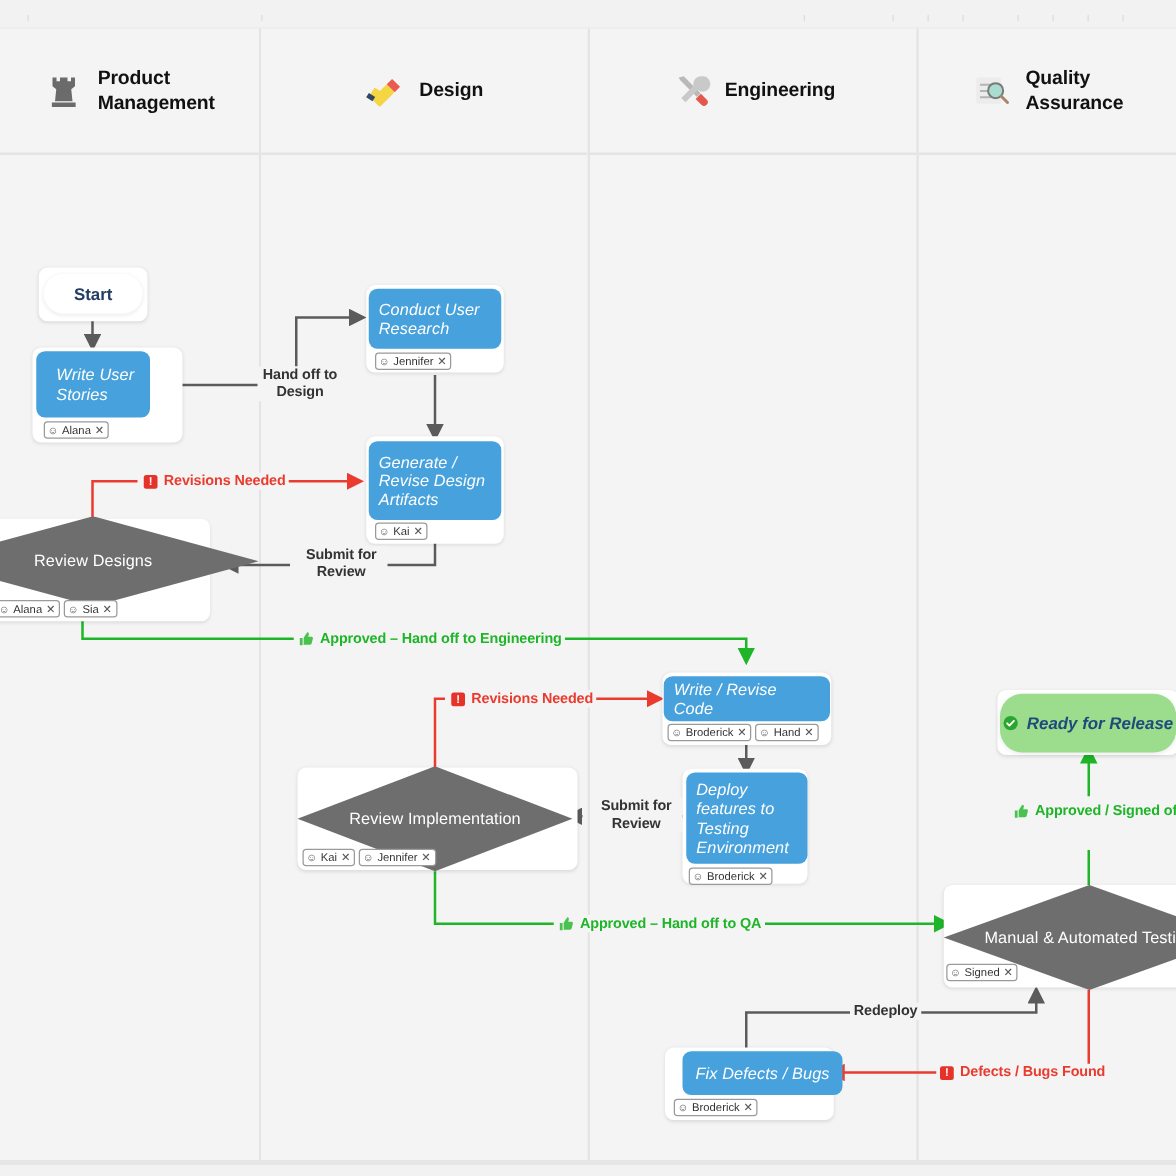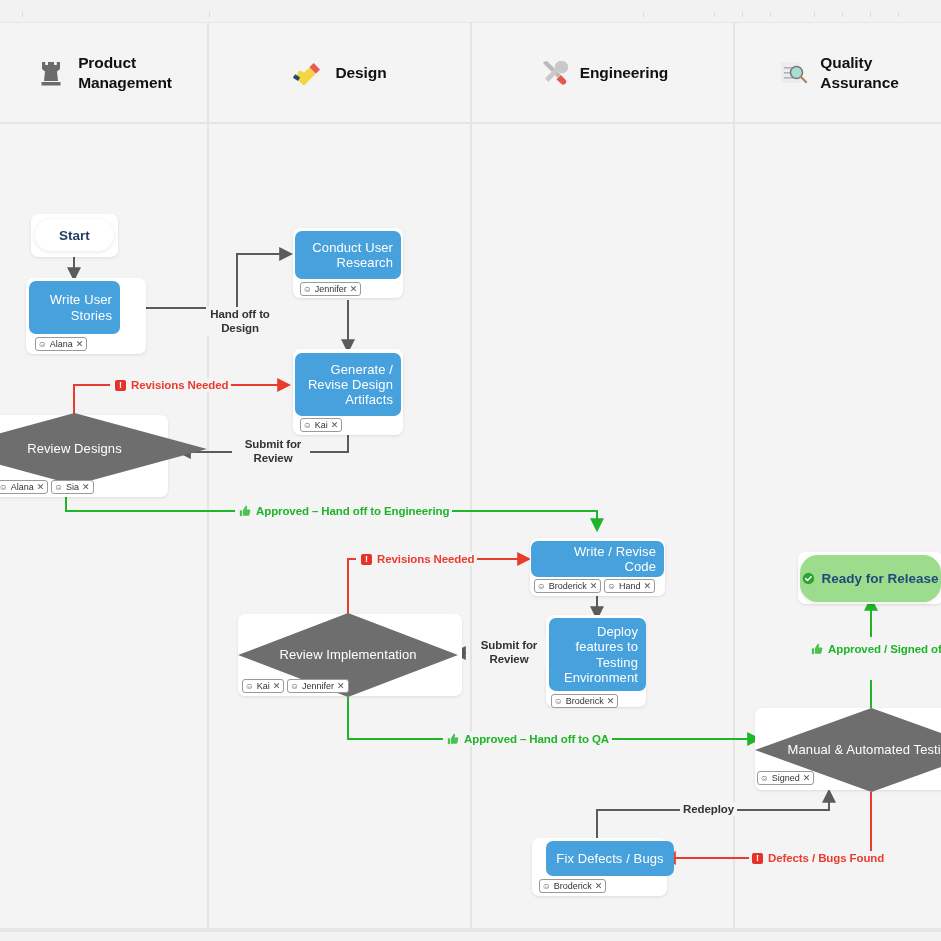--- a/index.html
+++ b/index.html
@@ -98,43 +98,45 @@
   .proc {
     position: absolute;
     background: #46a1dc;
     border-radius: 7px;
     display: flex;
     align-items: center;
     justify-content: center;
     color: #ffffff;
     font-size: 13px;
     line-height: 1.18;
-    text-align: right;
+    text-align: left;
     padding: 4px 8px;
     box-sizing: border-box;
     letter-spacing: 0.1px;
+    font-style: italic;
   }
   .terminal {
     position: absolute;
     background: #ffffff;
     border-radius: 18px;
     display: flex;
     align-items: center;
     justify-content: center;
     color: #233d63;
     font-weight: bold;
     font-size: 13.5px;
     box-shadow: 0 1px 4px rgba(0,0,0,0.09);
   }
   .terminal.green {
     background: #9bdd8c;
     color: #1e4b7a;
     gap: 6px;
     line-height: 1.18;
     text-align: center;
+    font-style: italic;
   }
   .diamond-wrap {
     position: absolute;
     display: flex;
     align-items: center;
     justify-content: center;
   }
   .diamond-shape {
     position: absolute;
     left: 0; top: 0; right: 0; bottom: 0;
@@ -495,21 +497,21 @@
     <span>Fix Defects / Bugs</span>
   </div>
   <div class="chips" style="left:539px;top:879px;">
     <span class="chip">
       <span class="glyph">☺</span>
       <span>Broderick</span>
       <span class="x">✕</span>
     </span>
   </div>
 
-  <div class="elabel plain" style="left:206px;top:307px;width:62px;text-align:center;white-space:normal;">
+  <div class="elabel plain" style="left:206px;top:293px;width:62px;text-align:center;white-space:normal;">
     <span>Hand off to Design</span>
   </div>
 
   <div class="elabel red" style="left:112px;top:378px;">
     <span class="badge-excl">!</span>
     <span>Revisions Needed</span>
   </div>
 
   <div class="elabel plain" style="left:236px;top:437px;width:68px;text-align:center;white-space:normal;">
     <span>Submit for Review</span>

